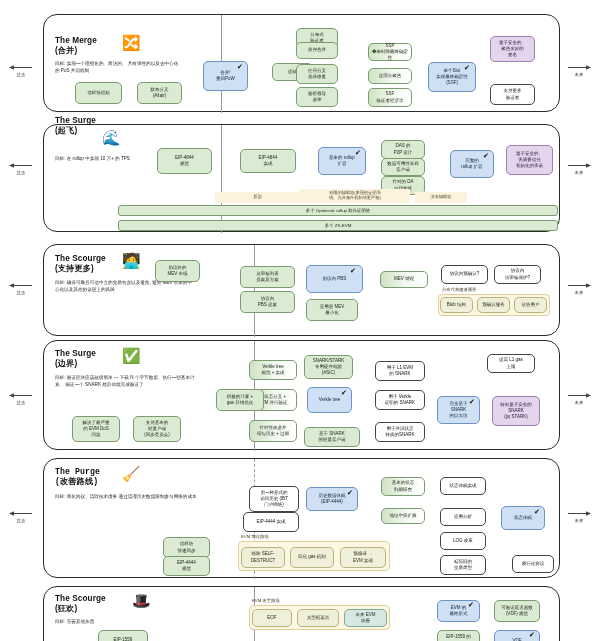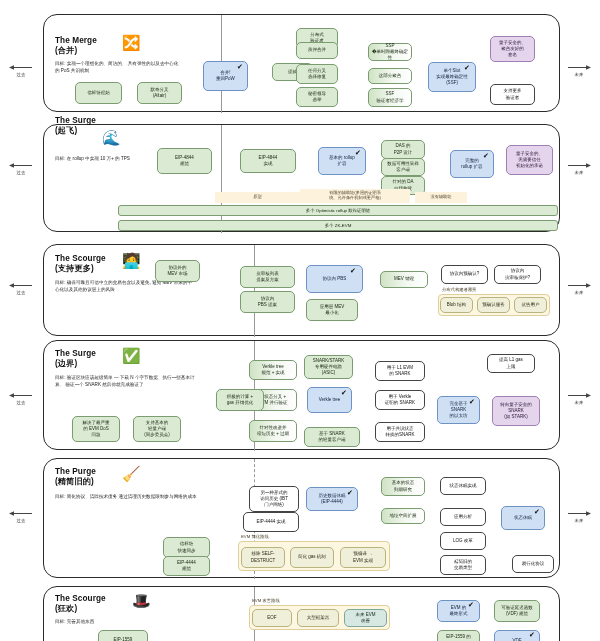--- a/index.html
+++ b/index.html
@@ -355,23 +355,23 @@
 SNARK
 的以太坊</div>
   <div class="chk" style="left:469px;top:354px;">✔</div>
   <div class="node n-purple" style="left:492px;top:352px;width:48px;height:30px;">转向量子安全的
 SNARK
 (如 STARK)</div>
 
   <div class="section" style="left:43px;top:414px;width:517px;height:120px;">
     <div class="divider dash" style="left:210px;top:0;height:120px;"></div>
   </div>
-  <div class="sec-title" style="left:55px;top:423px;">
+  <div class="sec-title" style="left:55px;top:423px;font-family:Liberation Mono, monospace;">
     <span>The Purge</span><br>
-    <span>(精简旧的)</span>
+    <span>(改善路线)</span>
   </div>
   <div class="sec-emoji" style="left:122px;top:422px;">🧹</div>
   <div class="sec-goal" style="left:55px;top:450px;width:145px;">目标: 简化协议、清除技术债务
 通过清理历史数据限制参与网络的成本</div>
 
   <div class="node n-green" style="left:163px;top:493px;width:47px;height:21px;">信标链
 快速同步</div>
   <div class="node n-green" style="left:163px;top:512px;width:47px;height:20px;">EIP-4444
 规范</div>
   <div class="node n-white" style="left:249px;top:442px;width:50px;height:26px;">另一种形式的

